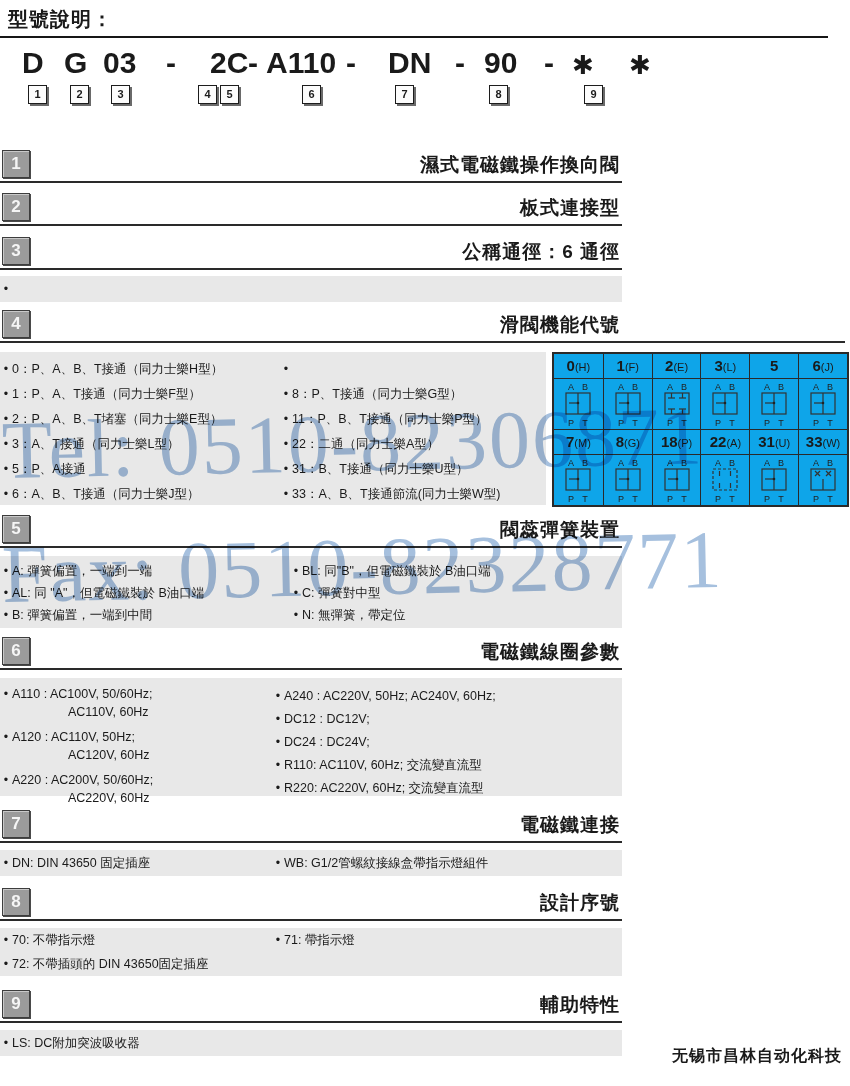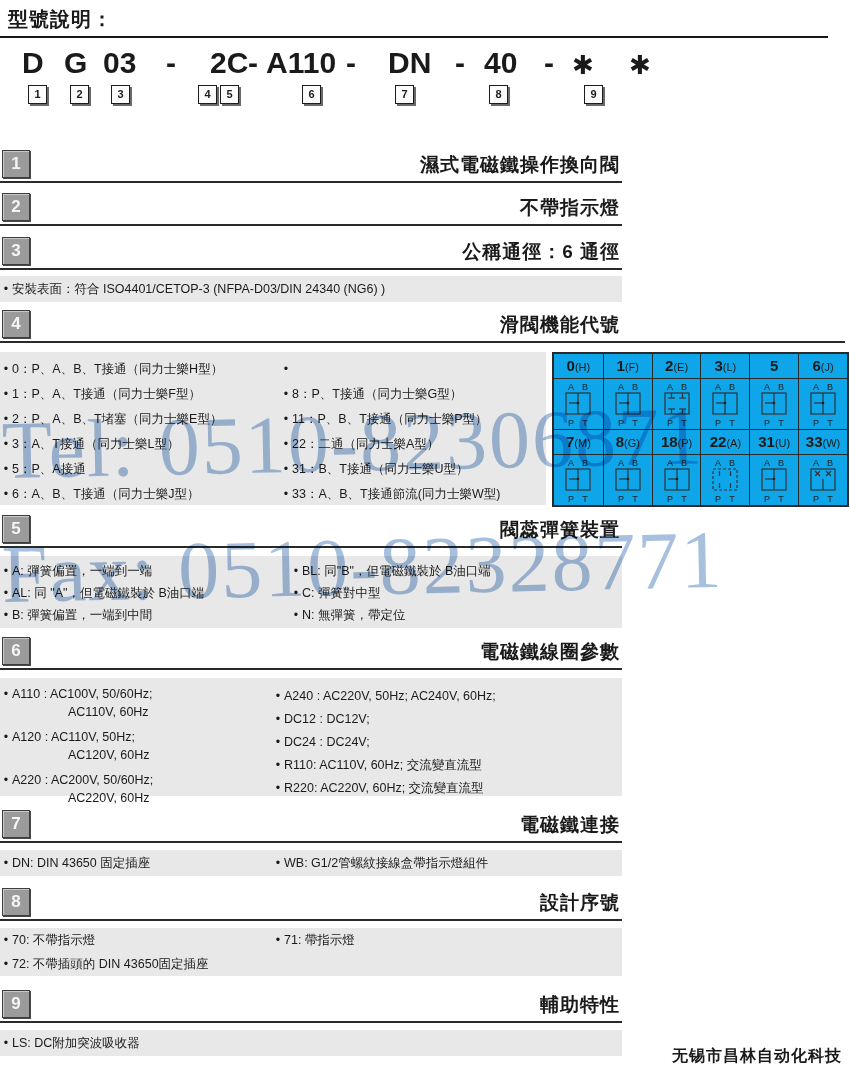--- a/index.html
+++ b/index.html
@@ -67,21 +67,21 @@
       <span class="code-part" style="left: 22px;">D</span>
       <span class="code-part" style="left: 64px;">G</span>
       <span class="code-part" style="left: 103px;">03</span>
       <span class="code-part" style="left: 166px;">-</span>
       <span class="code-part" style="left: 198px; margin-left: 12px;">2C</span>
       <span class="code-part" style="left: 248px;">-</span>
       <span class="code-part" style="left: 266px;">A110</span>
       <span class="code-part" style="left: 346px;">-</span>
       <span class="code-part" style="left: 388px; text-align: right;">DN</span>
       <span class="code-part" style="left: 455px;">-</span>
-      <span class="code-part" style="left: 484px;">40</span>
+      <span class="code-part" style="left: 484px;">90</span>
       <span class="code-part" style="left: 544px;">-</span>
       <span class="code-part code-star" style="left: 572px;">✱ ✱</span>
     </div>
   <div id="marker-row">
       <span class="marker" style="left: 28px;">1</span>
       <span class="marker" style="left: 70px;">2</span>
       <span class="marker" style="left: 111px;">3</span>
       <span class="marker" style="left: 198px;">4</span>
       <span class="marker" style="left: 220px;">5</span>
       <span class="marker" style="left: 302px;">6</span>
@@ -90,32 +90,31 @@
       <span class="marker" style="left: 584px;">9</span>
     </div>
 
   <div class="sec-header" style="top:150px">
     <div class="sec-num">1</div>
     <div class="sec-title">濕式電磁鐵操作換向閥</div>
     <div class="sec-rule"></div>
   </div>
   <div class="sec-header" style="top:193px">
     <div class="sec-num">2</div>
-    <div class="sec-title">不帶指示燈</div>
+    <div class="sec-title">板式連接型</div>
     <div class="sec-rule"></div>
   </div>
   <div class="sec-header" style="top:237px">
     <div class="sec-num">3</div>
     <div class="sec-title">公稱通徑：6 通徑</div>
     <div class="sec-rule"></div>
   </div>
   <div class="gbox" style="top:276px;width:622px;height:26px;">
     <div class="li" style="line-height:26px;">
         <span class="bullet">•</span>
-      <span class="txt">安裝表面：符合 ISO4401/CETOP-3 (NFPA-D03/DIN 24340 (NG6) )</span>
       </div>
   </div>
 
   <div class="sec-header" style="top:310px">
     <div class="sec-num">4</div>
     <div class="sec-title">滑閥機能代號</div>
     <div class="sec-rule wide"></div>
   </div>
   <div class="gbox" style="top:352px;width:546px;height:153px;">
     <div class="col" style="left:0;padding-top:5px;">

